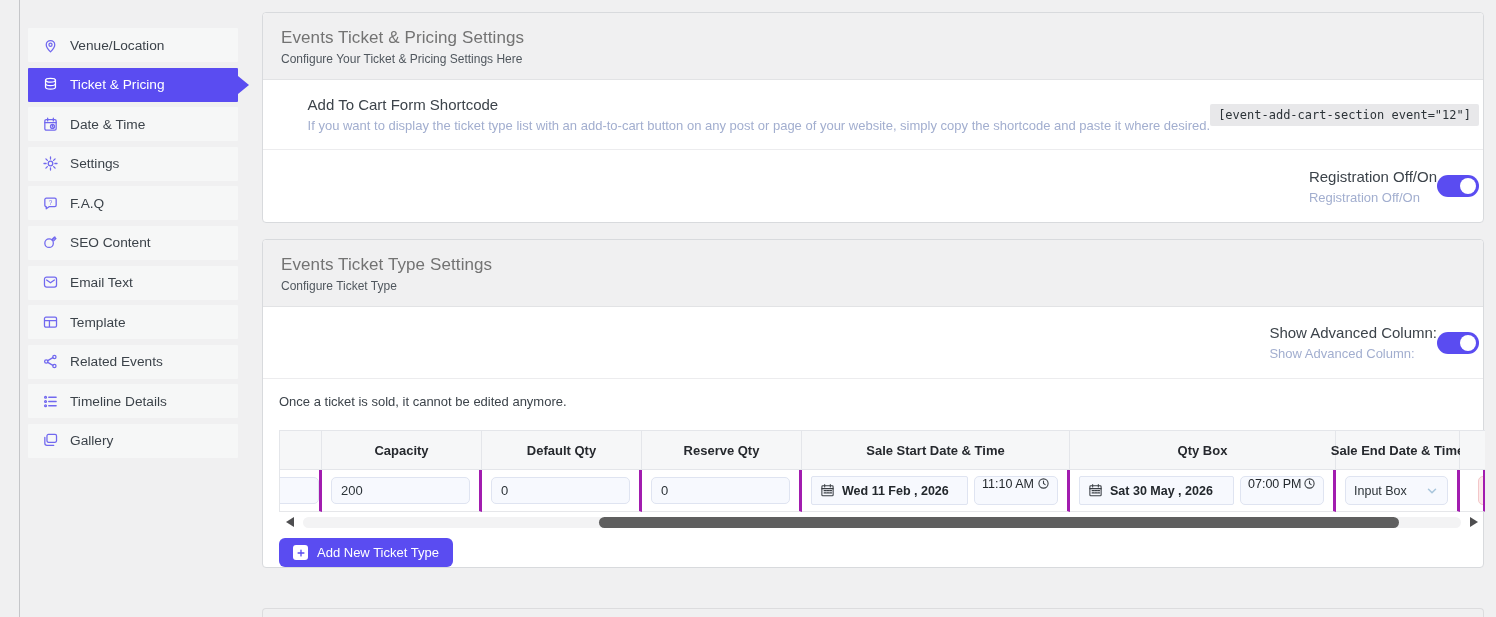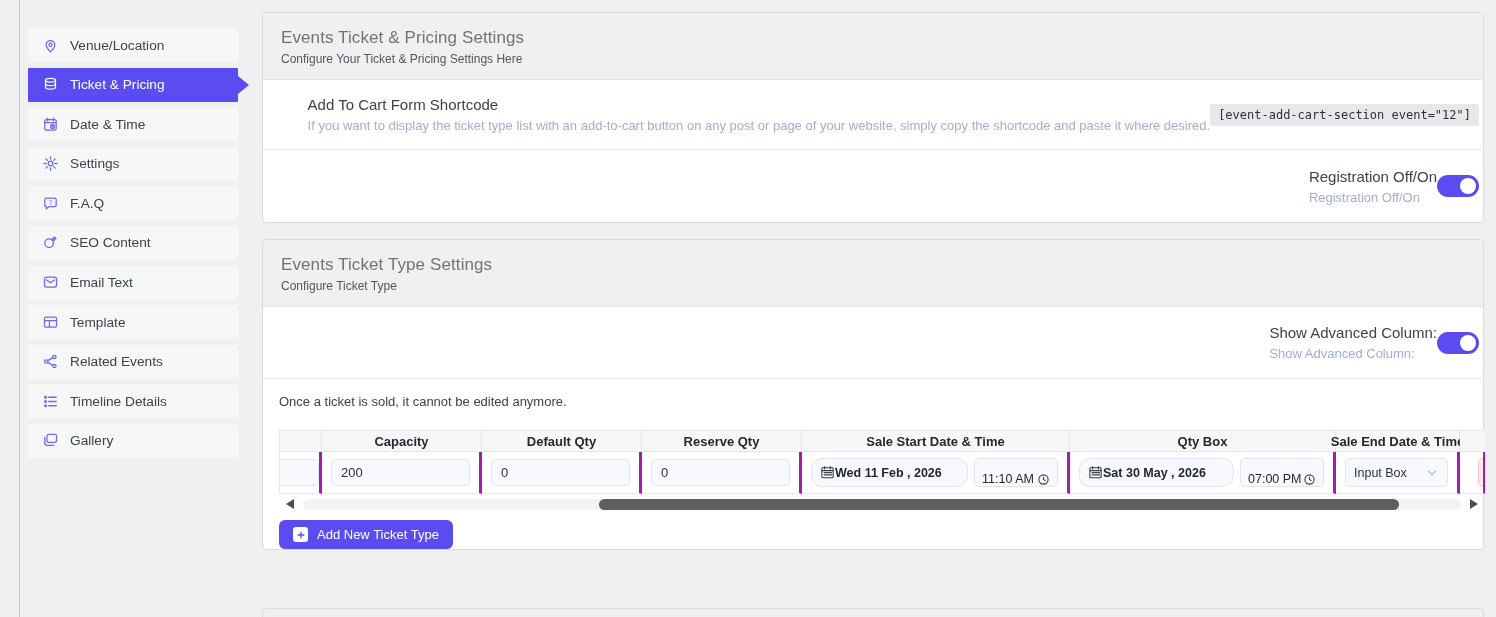--- a/index.html
+++ b/index.html
@@ -46,31 +46,31 @@
   .code-chip{font-family:"DejaVu Sans Mono",monospace;font-size:12px;color:#2c3338;background:#e8e8ea;padding:4px 8px;border-radius:2px;white-space:nowrap}
 
   
   .toggle{width:42px;height:22px;border-radius:12px;background:var(--accent);position:relative;cursor:pointer;flex:0 0 42px}
   .toggle .knob{position:absolute;right:3px;top:3px;width:16px;height:16px;border-radius:50%;background:#fff}
 
   
   .table-zone{padding:15px 0 0 16px}
   .sold-note{font-size:13px;color:var(--txt-dark);margin-bottom:21px}
   .ticket-table{display:grid;grid-template-columns:42px 160px 160px 160px 268px 266px 124px 26px;width:1206px;overflow:hidden;border-left:1px solid var(--tbl-border)}
-  .th{height:22px;background:#f6f7f8;border-right:1px solid var(--tbl-border);border-top:1px solid var(--tbl-border);
+  .th{height:40px;background:#f6f7f8;border-right:1px solid var(--tbl-border);border-top:1px solid var(--tbl-border);
     border-bottom:1px solid var(--tbl-border);display:flex;align-items:center;justify-content:center;
     font-size:13px;font-weight:700;color:#26292e;white-space:nowrap}
   .td{height:42px;background:#fff;border-right:3px solid #a21caf;border-bottom:1px solid #e6e7ea;
     display:flex;align-items:center;gap:6px;padding:0 9px;overflow:hidden}
   .tbl-input{height:27px;width:100%;border:1px solid var(--input-border);border-radius:5px;background:var(--input-bg);
     font-size:13px;color:#2c3338;padding:0 9px;font-family:inherit;outline:none}
   .sliver-input{width:92px;margin-left:-62px;flex:0 0 92px}
-  .date-box{display:flex;align-items:center;height:29px;border:1px solid var(--input-border);border-radius:11px;
+  .date-box{display:flex;align-items:center;gap:7px;height:29px;border:1px solid var(--input-border);border-radius:2px;
     background:var(--input-bg);padding:0 8px;font-size:12.5px;font-weight:700;color:#23282d;flex:1;cursor:pointer;white-space:nowrap}
-  .time-box{display:flex;align-items:flex-end;justify-content:space-between;height:29px;border:1px solid var(--input-border);
+  .time-box{display:flex;align-items:flex-start;justify-content:space-between;height:29px;border:1px solid var(--input-border);
     border-radius:5px;background:var(--input-bg);padding:0 7px;font-size:12.5px;color:#23282d;flex:0 0 84px;cursor:pointer;white-space:nowrap}
   .select-box{display:flex;align-items:center;justify-content:space-between;height:29px;border:1px solid var(--input-border);
     border-radius:5px;background:var(--input-bg);padding:0 8px;font-size:12.5px;color:#2c3338;width:106px;cursor:pointer}
   .delete-sliver{height:29px;width:40px;background:#fceaea;border:1px solid #f3c7c9;border-radius:5px;margin-left:9px;flex:0 0 40px;cursor:pointer}
   .mini-icon{display:inline-flex;flex:0 0 auto;color:#3a3f45}
   .mini-icon svg{display:block}
 
   
   .hscroll{position:relative;width:1206px;height:13px;margin-top:4px}
   .sb-arrow{position:absolute;top:1px;width:0;height:0;border-top:5.5px solid transparent;border-bottom:5.5px solid transparent;cursor:pointer}

